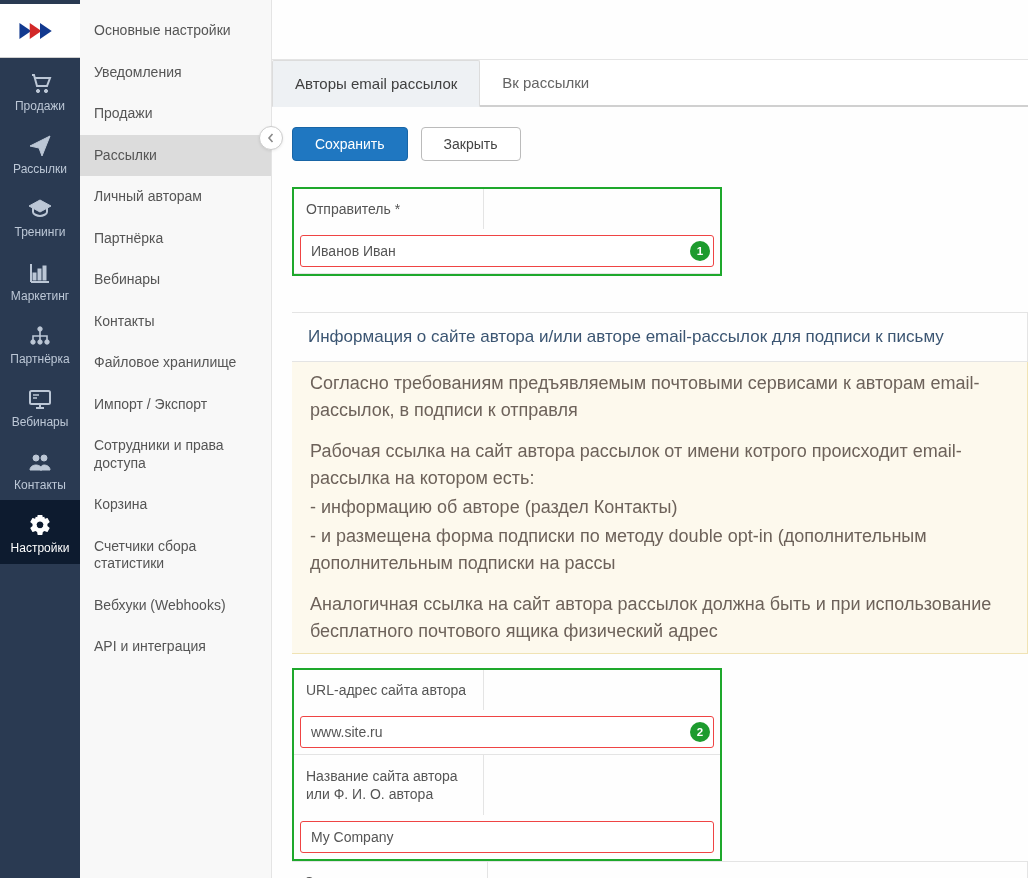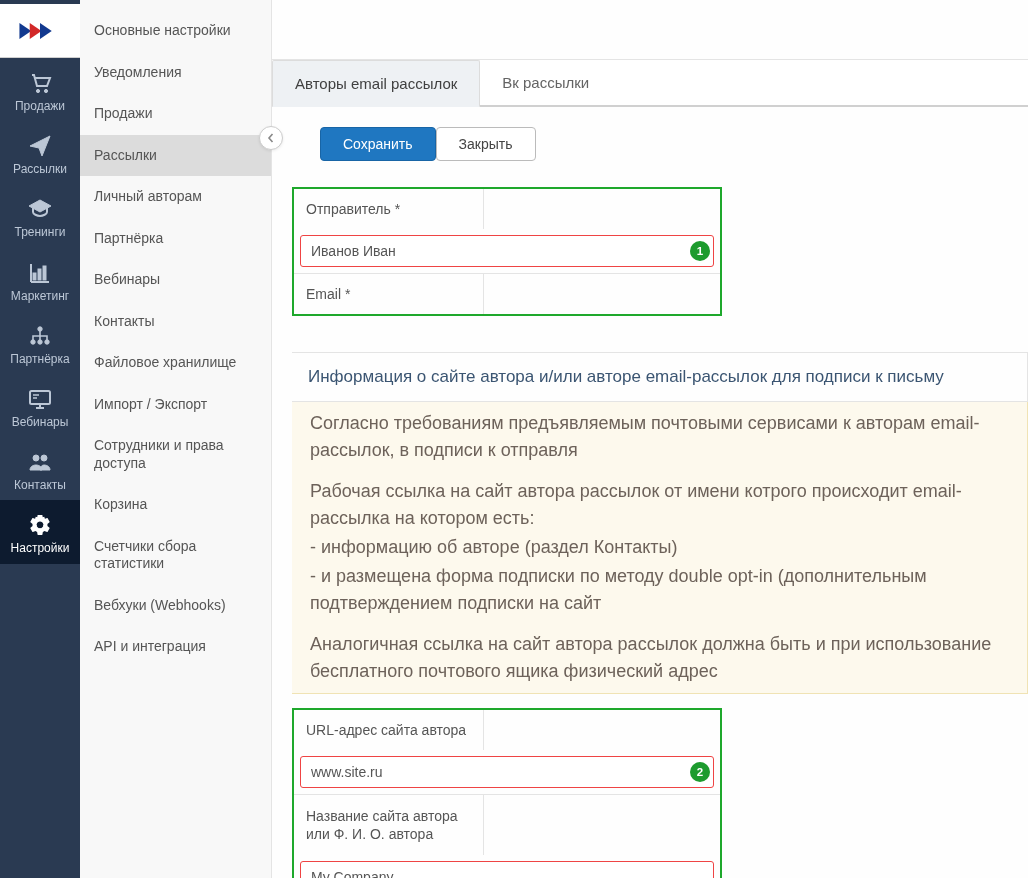--- a/index.html
+++ b/index.html
@@ -133,21 +133,21 @@
     color:#404040;
     margin-bottom:-2px;
     border-top-left-radius:2px;
     border-top-right-radius:2px;
   }
 
   .content {
     padding: 20px 0 20px 20px;
   }
 
-  .btn-row { display:flex; gap:0; margin-bottom:26px;margin-left:28px; }
+  .btn-row { display:flex; gap:13px; margin-bottom:26px; }
   .btn {
     padding: 8px 22px;
     border-radius: 4px;
     font-size:14px;
     cursor:pointer;
   }
   .btn-primary {
     background: var(--blue);
     color:#fff;
     border:1px solid var(--blue-dark);
@@ -379,31 +379,30 @@
 
     <div class="field-group first highlight-1" style="width:430px;">
       <div class="form-row">
         <div class="form-label">Отправитель *</div>
         <div class="form-control-wrap">
           <input class="form-control" value="Иванов Иван" style="">
           <span class="badge-num">1</span>
         </div>
       </div>
       <div class="form-row">
-        <div class="form-label">Email *</div>
       </div>
     </div>
 
     <div class="section-head">Информация о сайте автора и/или авторе email-рассылок для подписи к письму</div>
 
     <div class="info-box">
       <p>Согласно требованиям предъявляемым почтовыми сервисами к авторам email-рассылок, в подписи к отправля</p>
       <p style="margin-bottom:2px">Рабочая ссылка на сайт автора рассылок от имени котрого происходит email-рассылка на котором есть:</p>
       <p style="margin-bottom:2px">- информацию об авторе (раздел Контакты)</p>
-      <p>- и размещена форма подписки по методу double opt-in (дополнительным подтверждением подписки на сайт</p>
+      <p>- и размещена форма подписки по методу double opt-in (дополнительным дополнительным подписки на рассы</p>
       <p>Аналогичная ссылка на сайт автора рассылок должна быть и при использование бесплатного почтового ящика физический адрес</p>
     </div>
 
     <div class="field-group highlight-2" style="width:430px; margin-top:14px;">
       <div class="form-row">
         <div class="form-label">URL-адрес сайта автора</div>
         <div class="form-control-wrap">
           <input class="form-control" value="www.site.ru" style="">
           <span class="badge-num">2</span>
         </div>

